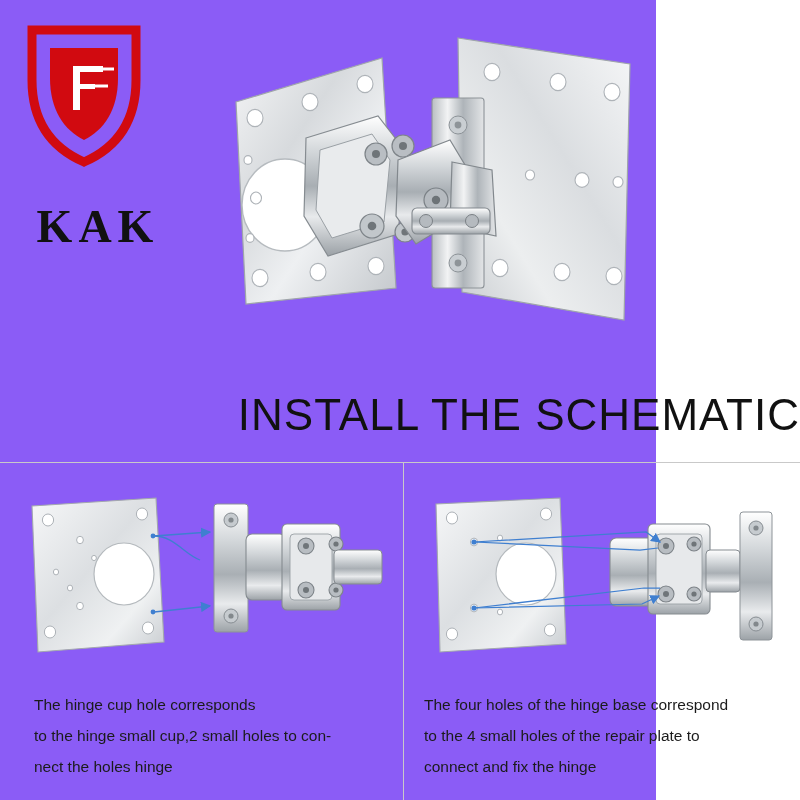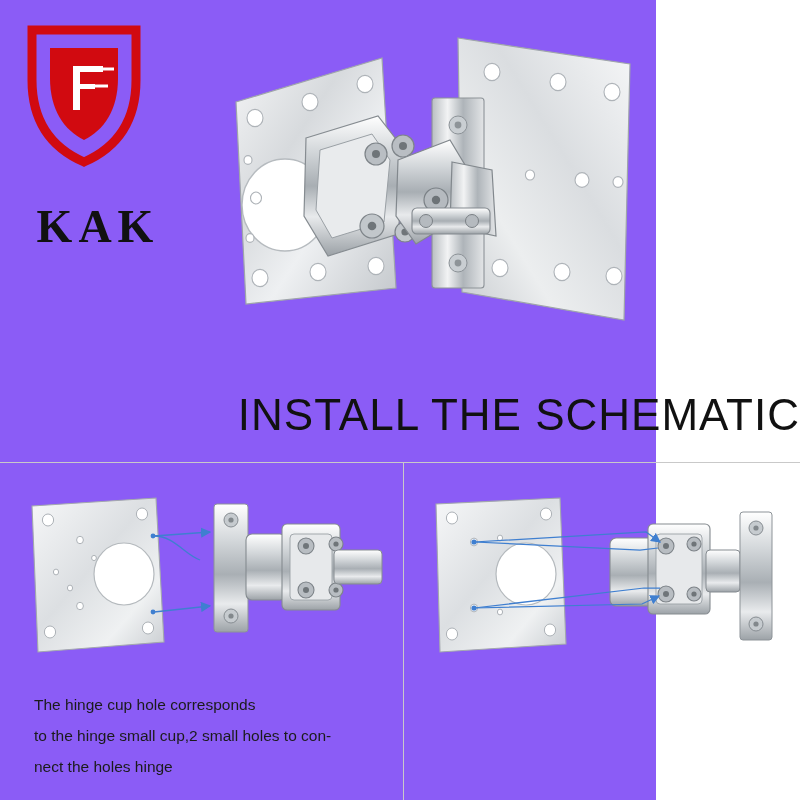--- a/index.html
+++ b/index.html
@@ -402,15 +402,20 @@
           <path d="M60,132 L228,128 L245,120" marker-end="url(#arrR)"></path>
           <path d="M60,132 L230,112 L246,112"></path>
         </g>
         <g fill="#3f7fd0">
           <circle cx="60" cy="66" r="2.6"></circle>
           <circle cx="60" cy="132" r="2.6"></circle>
         </g>
       </svg>
     </div>
 
+    <div class="caption">
+      <div>The four holes of the hinge base correspond</div>
+      <div>to the 4 small holes of the repair plate to</div>
+      <div>connect and fix the hinge</div>
+    </div>
   </div>
 
 </div>
 
 </body></html>

